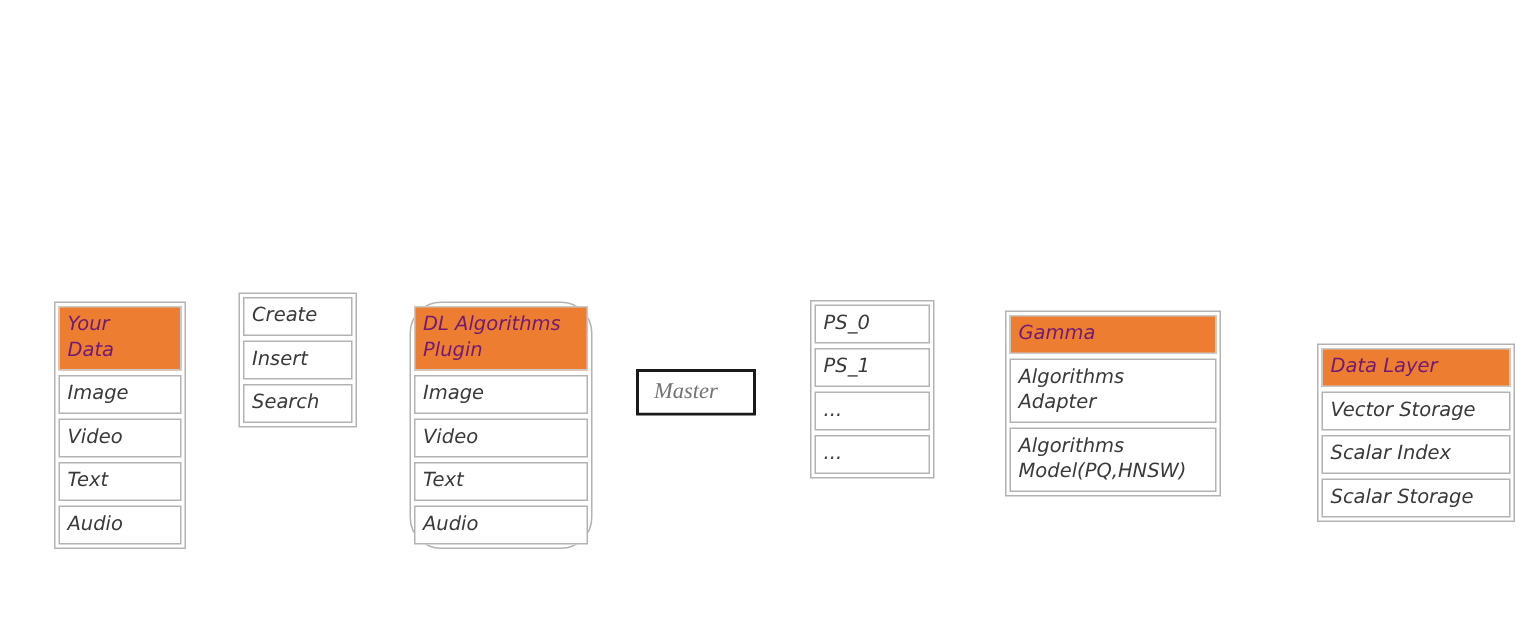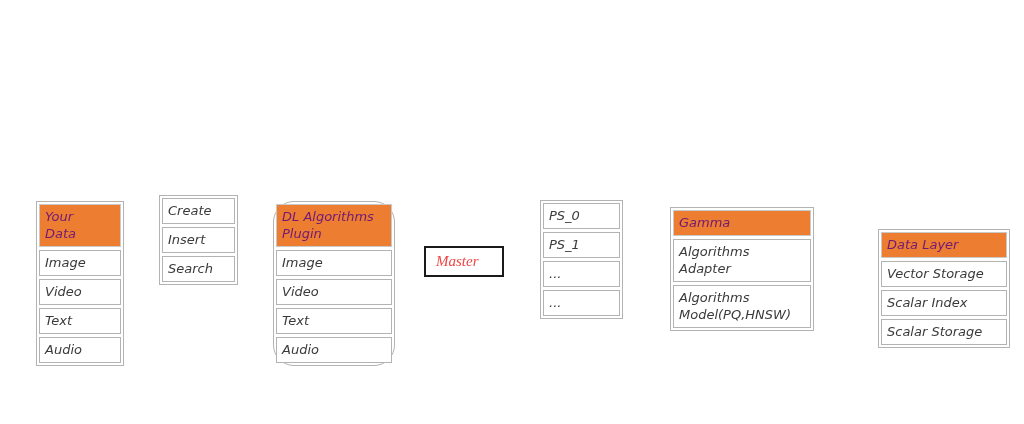--- a/index.html
+++ b/index.html
@@ -50,21 +50,21 @@
     padding:0;
   }
   .tbl.dark .cell{
     border:none;
     border-bottom:1px solid var(--dark-border);
     margin-bottom:0;
     font-family:"Liberation Serif","DejaVu Serif",serif;
     font-size:15px;
     line-height:19px;
     padding:4px 6px 4px 10px;
-    color:#ef4444;
+    color:#737373;
   }
   .tbl.dark .cell:last-child{border-bottom:none;}
 
   
   #t-your-data {left:36px;  top:201px; width:88px;}
   #t-create    {left:159px; top:195px; width:79px;}
   #t-dl        {left:273px; top:201px; width:122px;border-radius:21px;}
   #t-master    {left:424px; top:246px; width:80px;}
   #t-ps        {left:540px; top:200px; width:83px;}
   #t-gamma     {left:670px; top:207px; width:144px;}

